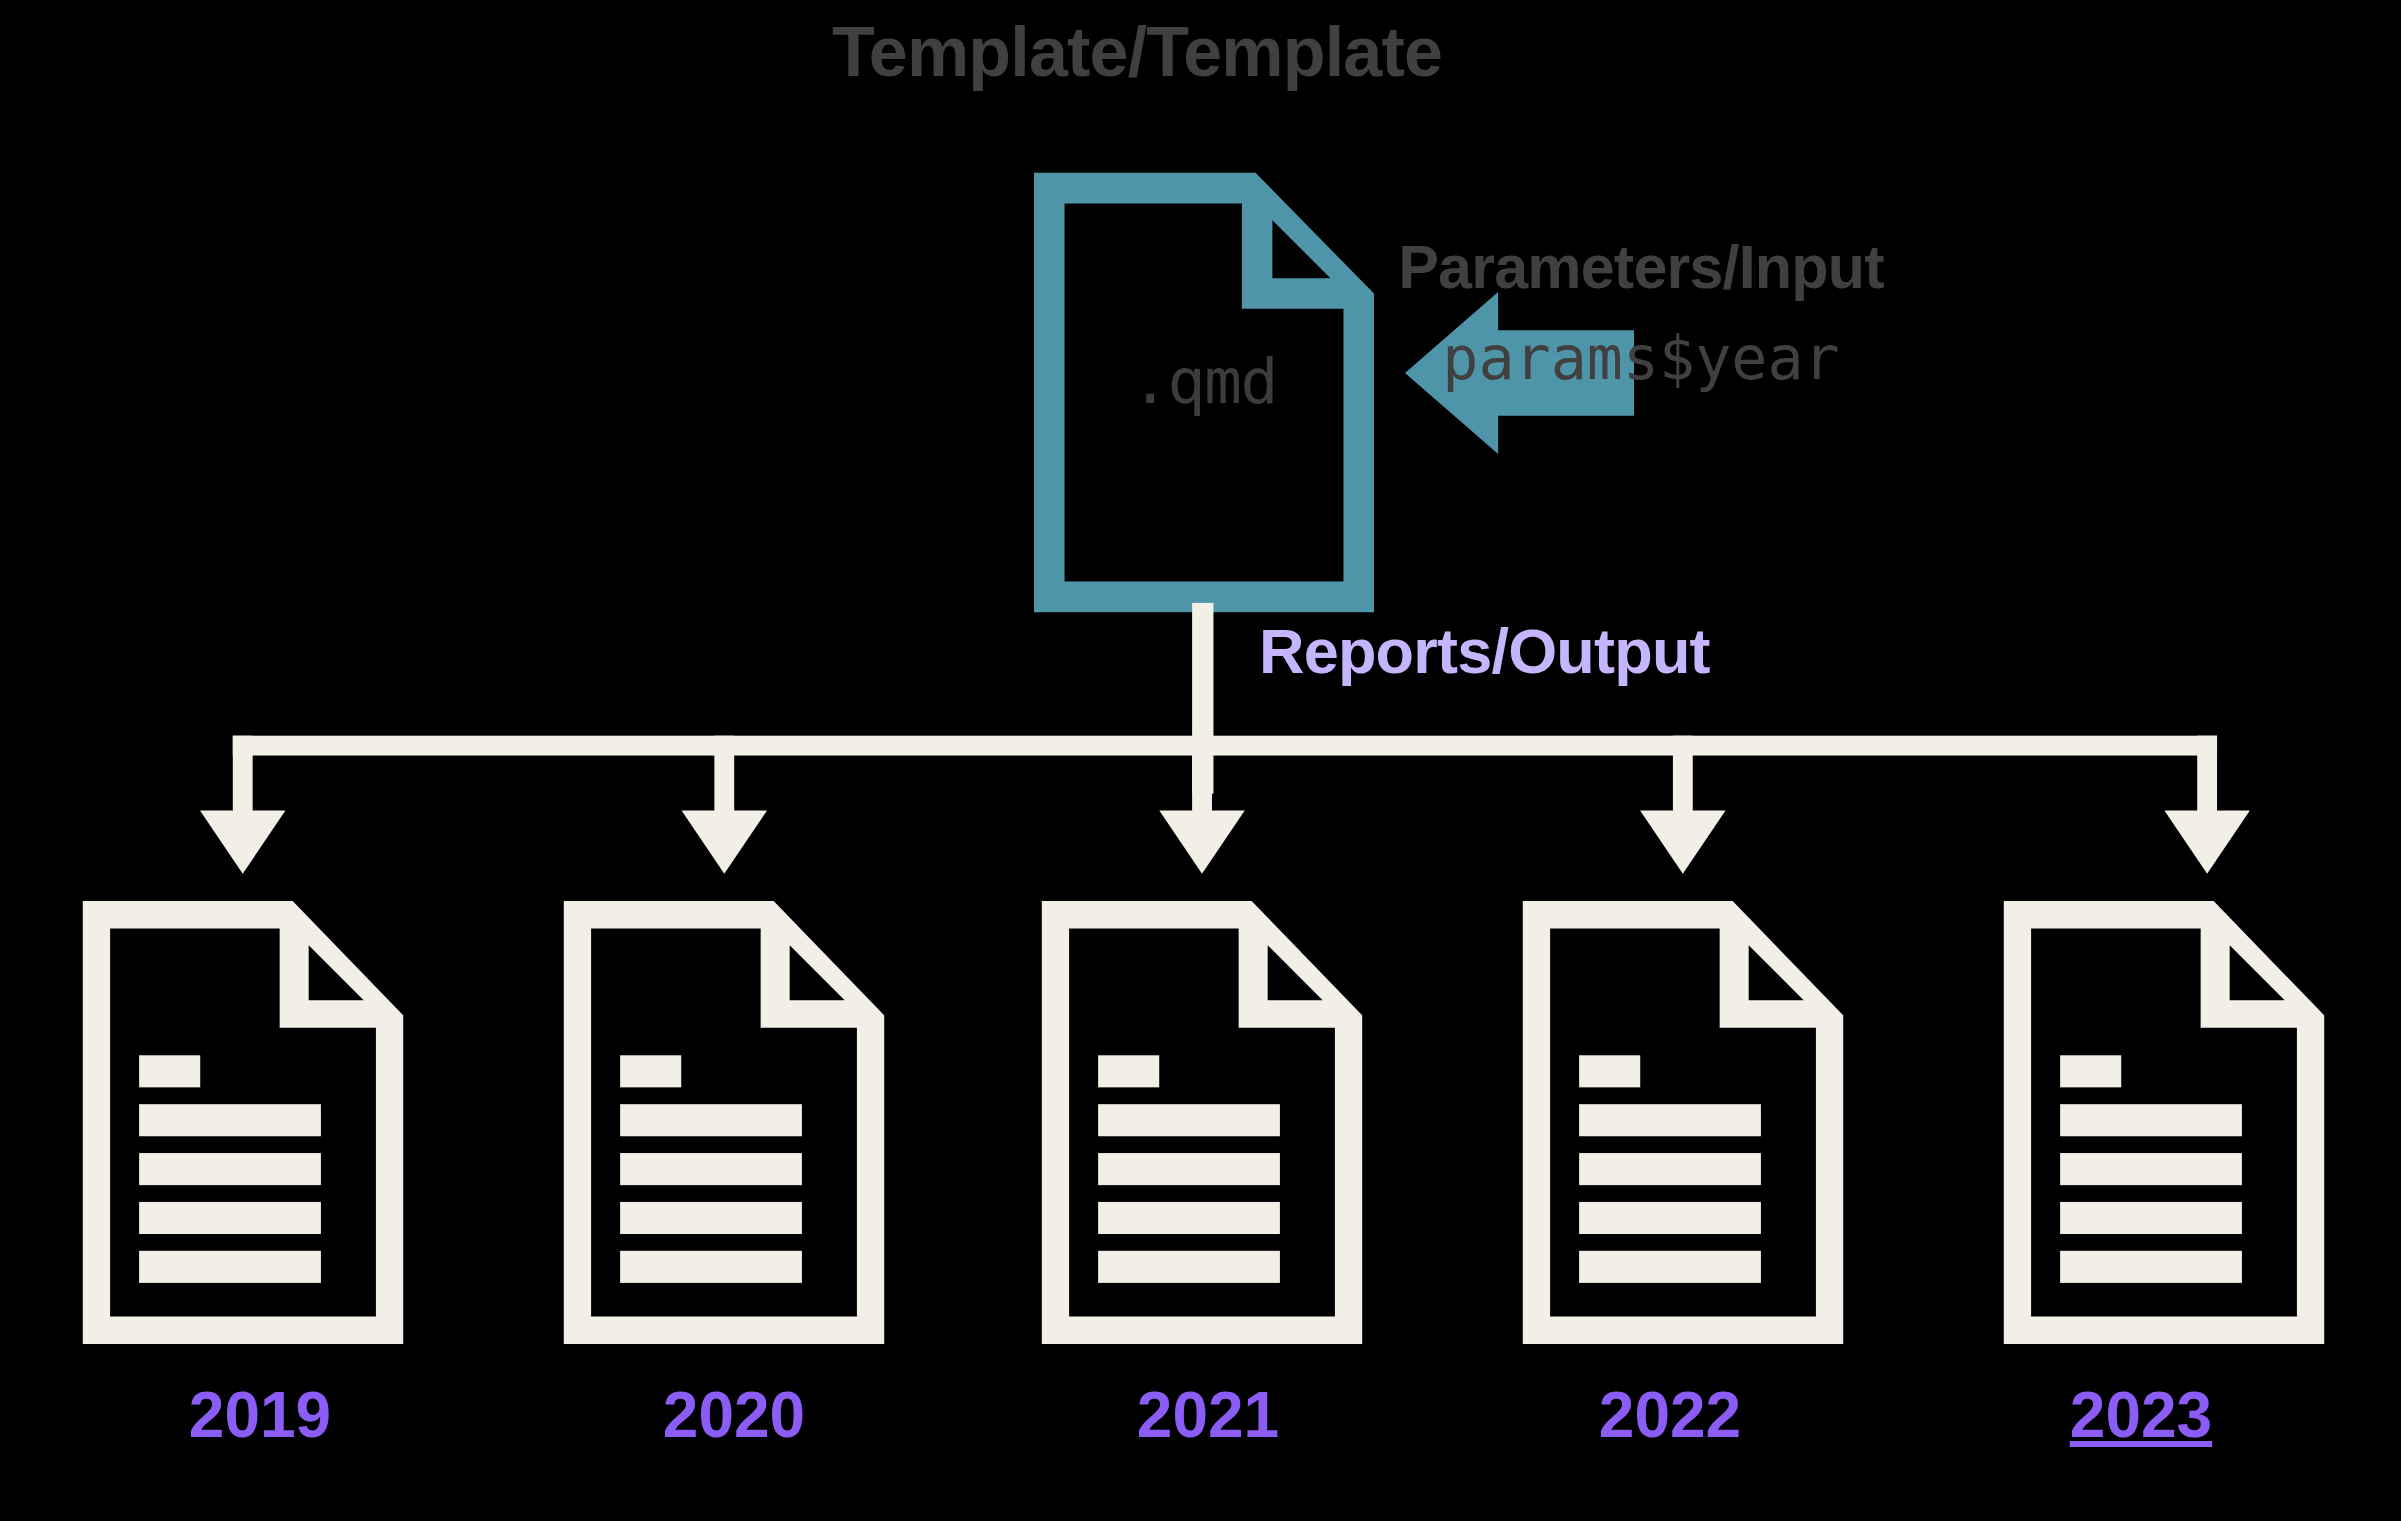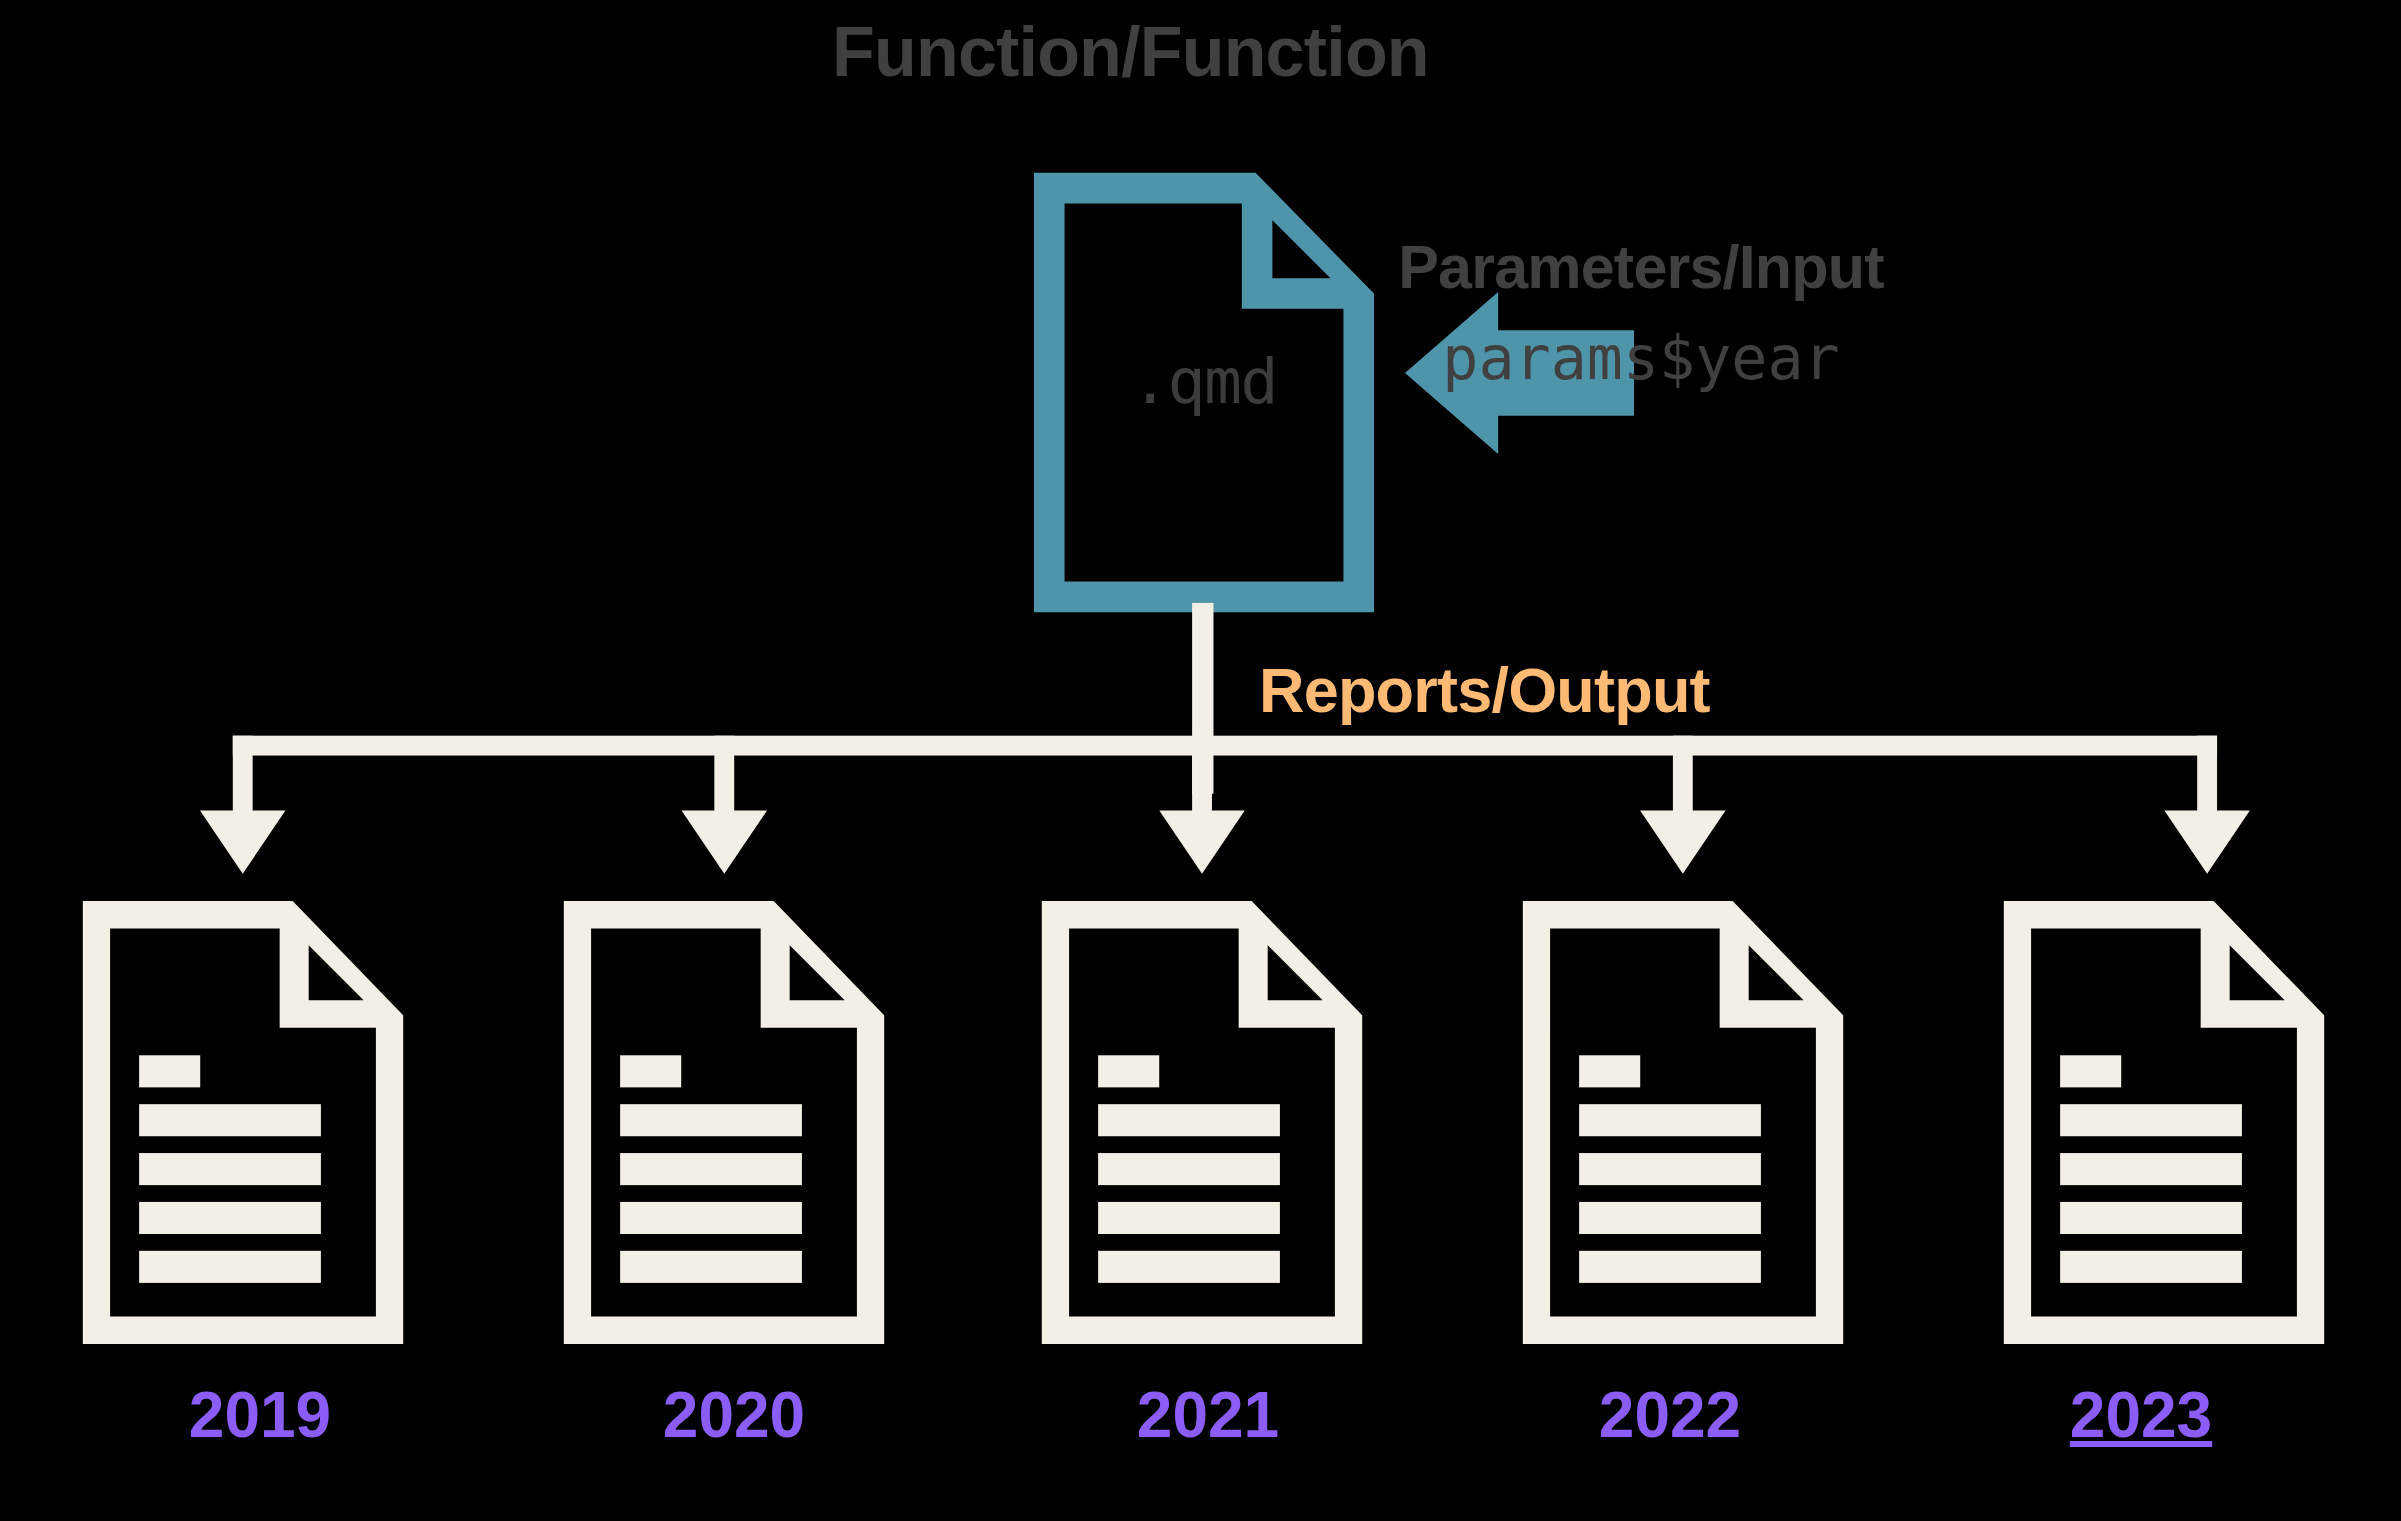--- a/index.html
+++ b/index.html
@@ -45,23 +45,22 @@
     font-size: 60px;
     font-family: "DejaVu Sans Mono", monospace;
     color: #404040;
     transform: translateX(-50%);
   }
   #reports-label {
     left: 1259px;
     top: 620px;
     font-size: 63px;
     font-weight: bold;
-    color: #fdba74;
+    color: #c4b5fd;
     letter-spacing: -0.8px;
-    margin-top: 39px;
   }
   .year-label {
     position: absolute;
     top: 1383px;
     font-size: 64px;
     font-weight: bold;
     color: #8b5cf6;
     transform: translateX(-50%);
     white-space: nowrap;
     line-height: 1;
@@ -117,21 +116,21 @@
     height: 443px;
     transform: translateX(-50%);
   }
   .doc-icon svg { display:block; width:100%; height:100%; }
 </style>
 </head>
 <body>
 
 <div id="canvas">
 
-  <div class="label" id="template-label">Function/Function</div>
+  <div class="label" id="template-label">Template/Template</div>
 
   <div id="qmd-icon">
     <svg viewBox="0 0 445 575" xmlns="http://www.w3.org/2000/svg" aria-hidden="true">
       <path d="M0,0 L290,0 L445,158 L445,575 L0,575 Z
                M40,40 L40,535 L405,535 L405,178 L272,178 L272,40 Z
                M312,62 L312,138 L388,138 Z" fill="#4F95AA" fill-rule="evenodd"></path>
     </svg>
     <div id="qmd-ext">.qmd</div>
   </div>
 

